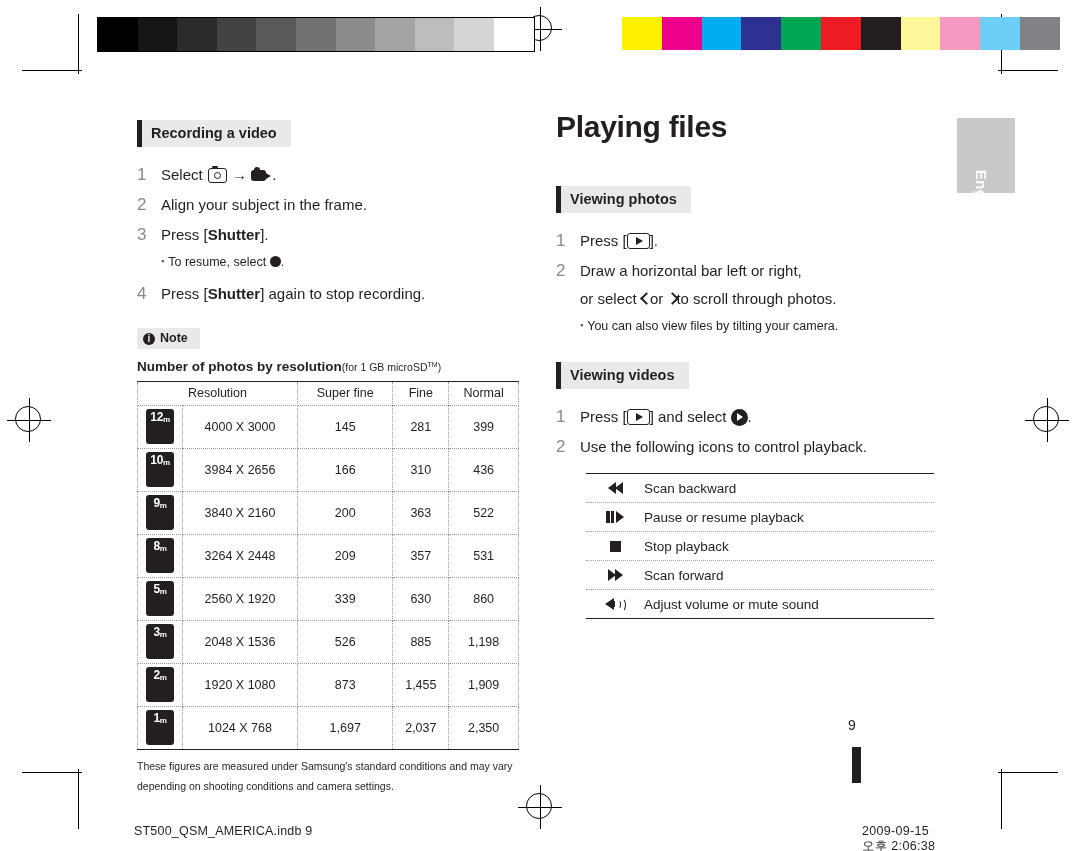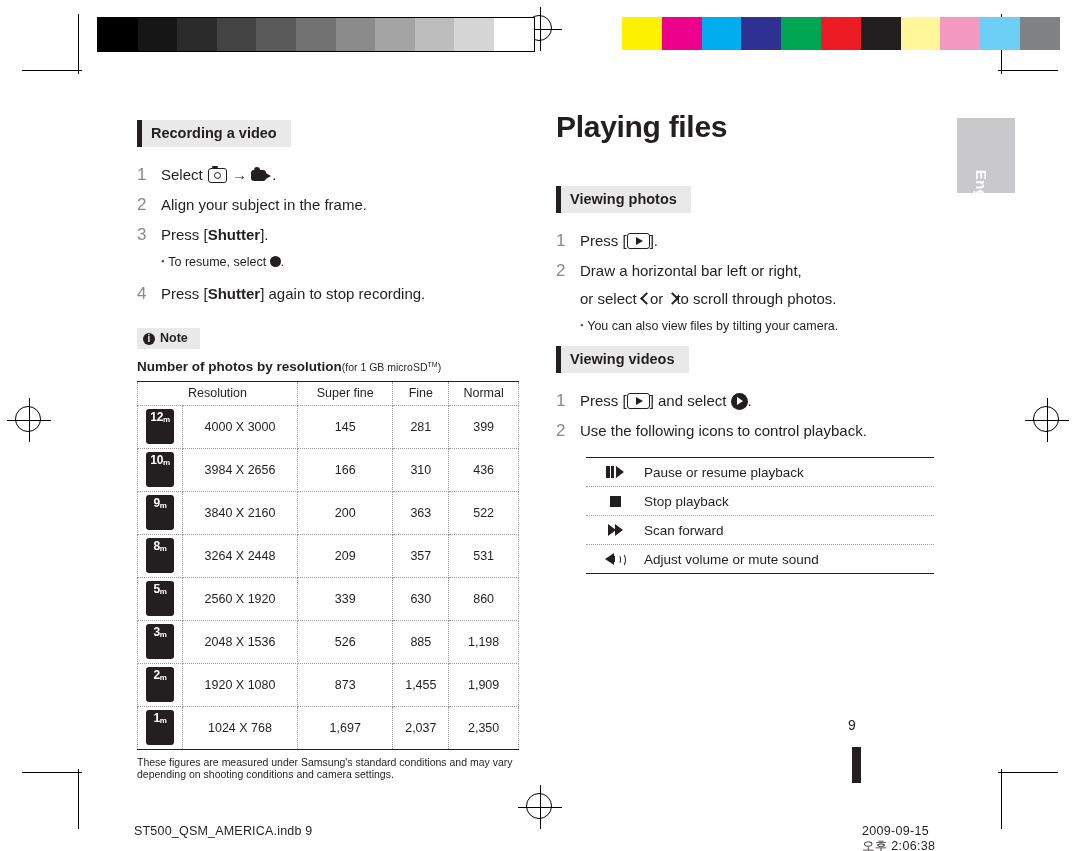--- a/index.html
+++ b/index.html
@@ -336,21 +336,21 @@
     min-width: 20px;
     letter-spacing: -0.4px;
   }
   .badge sub {
     font-size: 8px;
     vertical-align: -1px;
   }
 
   .tbl-foot {
     font-size: 10.5px;
-    line-height: 12px;
+    line-height: 20px;
     color: #231f20;
     width: 382px;
     margin-top: 6px;
   }
 
   
   .ctrl-list {
     margin-top: 12px;
     width: 348px;
     margin-left: 30px;
@@ -677,33 +677,37 @@
       <div class="txt">
         <div>Draw a horizontal bar left or right,</div>
         <div><span>or select</span> <span class="chev left"></span><span>or</span> <span class="chev"></span><span>to scroll through photos.</span></div>
       </div>
     </div>
 
     <div class="subnote" style="margin-top:2px;">
       <span class="bul">▪</span><span>You can also view files by tilting your camera.</span>
     </div>
 
-    <div class="secthead" style="margin-top:10px;">Viewing videos</div>
+    <div class="secthead" style="margin-top:26px;">Viewing videos</div>
 
     <div class="step">
       <div class="num">1</div>
       <div class="txt"><span>Press [</span><span class="icon-play-box"></span><span>] and select</span> <span class="icon-play-circ"></span><span>.</span></div>
     </div>
 
     <div class="step">
       <div class="num">2</div>
       <div class="txt">Use the following icons to control playback.</div>
     </div>
 
     <div class="ctrl-list">
+      <div class="ctrl-row">
+        <div class="icn"><span class="tri-l"></span><span class="tri-l" style="margin-left:-1px;"></span></div>
+        <div class="lbl">Scan backward</div>
+      </div>
       <div class="ctrl-row">
         <div class="icn"><span class="bar-v"></span><span class="bar-v"></span><span class="tri-r"></span></div>
         <div class="lbl">Pause or resume playback</div>
       </div>
       <div class="ctrl-row">
         <div class="icn"><span class="sq"></span></div>
         <div class="lbl">Stop playback</div>
       </div>
       <div class="ctrl-row">
         <div class="icn"><span class="tri-r"></span><span class="tri-r" style="margin-left:-1px;"></span></div>

